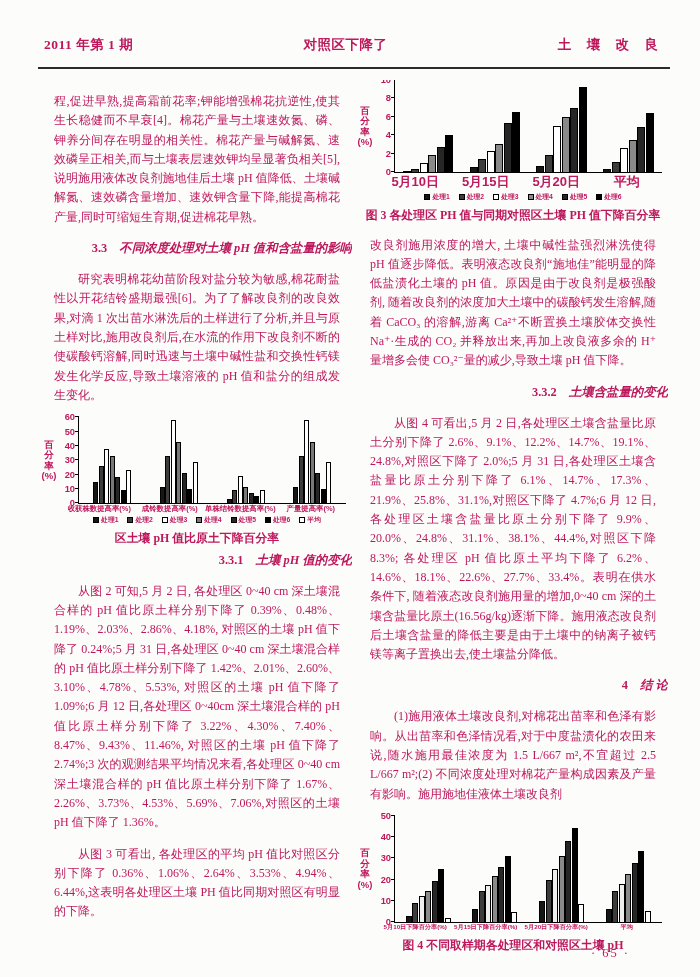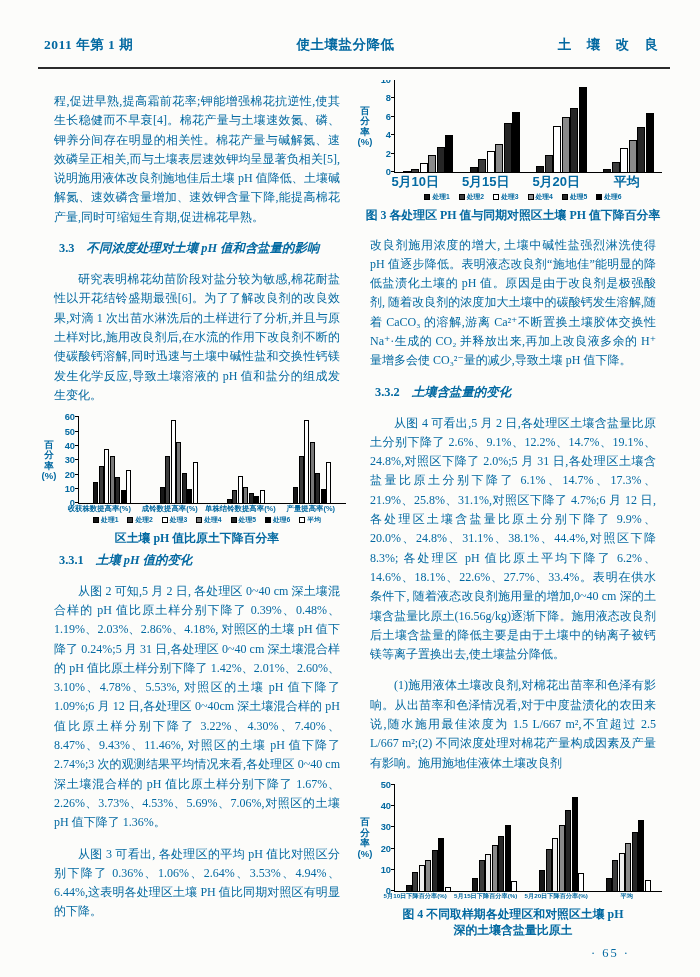--- a/index.html
+++ b/index.html
@@ -1,29 +1,29 @@
 <!DOCTYPE html>
 <html><head>
 <meta charset="utf-8">
 <style>
   html,body{margin:0;padding:0;background:#d9d9d5;}
   .page{position:relative;width:700px;height:977px;margin:0 auto;background:#fcfcfa;
-        font-family:"Liberation Serif","DejaVu Serif",serif;color:#0369a1;overflow:hidden;
+        font-family:"Liberation Serif","DejaVu Serif",serif;color:#be185d;overflow:hidden;
         box-shadow:0 0 4px rgba(0,0,0,.25);}
   
   .hdr{position:absolute;left:44px;right:36px;top:36px;display:flex;justify-content:space-between;
        align-items:baseline;font-size:13.5px;font-weight:700;letter-spacing:.5px;}
   .hdr .col-title{letter-spacing:6px;}
   .hdr-rule{position:absolute;left:38px;right:30px;top:67px;border-top:2.2px solid #2b2b2b;}
   
   .col{position:absolute;top:80px;width:310px;height:874px;overflow:hidden;}
   .col-l{left:42px;} .col-r{left:358px;}
   p{margin:12px;font-size:12px;line-height:19.3px;text-align:justify;text-justify:inter-ideograph;}
   .ind{text-indent:2em;}
-  .sec{font-size:12.4px;font-weight:700;margin:2px 0 2px 17px;line-height:19px;}
+  .sec{font-size:12.4px;font-weight:700;margin:2px 0 2px 17px;line-height:19px;text-align:right;}
   .sec .num{font-style:normal;}
   .sec .t{font-style:italic;margin-left:9px;}
   
   .figure{margin:5px 0 4px 0;}
   .fig-caption{text-align:center;font-weight:700;font-size:11.9px;line-height:16.5px;margin-top:5px;}
   
   .c-wrap{display:flex;align-items:stretch;}
   .c-ylab{width:14px;display:flex;flex-direction:column;justify-content:center;align-items:center;
           font-size:9.5px;line-height:10.5px;font-weight:700;font-family:"Liberation Sans",sans-serif;}
   .c-area{flex:1;position:relative;margin-left:22px;margin-right:6px;}
@@ -50,21 +50,21 @@
   
   .pageno{position:absolute;right:70px;bottom:16px;font-size:12.5px;letter-spacing:2px;}
 </style>
 </head>
 <body>
 
 <div class="page">
 
   <div class="hdr">
     <span>2011 年第 1 期</span>
-    <span>使土壤盐分降低</span>
+    <span>对照区下降了</span>
     <span class="col-title">土 壤 改 良</span>
   </div>
   <div class="hdr-rule"></div>
 
   <div class="col col-l">
     <p>程,促进早熟,提高霜前花率;钾能增强棉花抗逆性,使其生长稳健而不早衰[4]。棉花产量与土壤速效氮、磷、钾养分间存在明显的相关性。棉花产量与碱解氮、速效磷呈正相关,而与土壤表层速效钾均呈显著负相关[5],说明施用液体改良剂施地佳后土壤 pH 值降低、土壤碱解氮、速效磷含量增加、速效钾含量下降,能提高棉花产量,同时可缩短生育期,促进棉花早熟。</p>
 
     <div class="sec">
       <span class="num">3.3</span>
       <span class="t">不同浓度处理对土壤 pH 值和含盐量的影响</span>
@@ -248,20 +248,24 @@
 
     <p>改良剂施用浓度的增大, 土壤中碱性盐强烈淋洗使得 pH 值逐步降低。表明液态改良剂“施地佳”能明显的降低盐渍化土壤的 pH 值。原因是由于改良剂是极强酸剂, 随着改良剂的浓度加大土壤中的碳酸钙发生溶解,随着 CaCO₃ 的溶解,游离 Ca²⁺不断置换土壤胶体交换性 Na⁺·生成的 CO₂ 并释放出来,再加上改良液多余的 H⁺量增多会使 CO₃²⁻量的减少,导致土壤 pH 值下降。</p>
 
     <div class="sec">
       <span class="num">3.3.2</span>
       <span class="t">土壤含盐量的变化</span>
     </div>
 
     <p class="ind">从图 4 可看出,5 月 2 日,各处理区土壤含盐量比原土分别下降了 2.6%、9.1%、12.2%、14.7%、19.1%、24.8%,对照区下降了 2.0%;5 月 31 日,各处理区土壤含盐量比原土分别下降了 6.1%、14.7%、17.3%、21.9%、25.8%、31.1%,对照区下降了 4.7%;6 月 12 日, 各处理区土壤含盐量比原土分别下降了 9.9%、20.0%、24.8%、31.1%、38.1%、44.4%,对照区下降 8.3%; 各处理区 pH 值比原土平均下降了 6.2%、14.6%、18.1%、22.6%、27.7%、33.4%。表明在供水条件下, 随着液态改良剂施用量的增加,0~40 cm 深的土壤含盐量比原土(16.56g/kg)逐渐下降。施用液态改良剂后土壤含盐量的降低主要是由于土壤中的钠离子被钙镁等离子置换出去,使土壤盐分降低。</p>
 
+    <div class="sec">
+      <span class="num">4</span>
+      <span class="t">结 论</span>
+    </div>
 
     <p class="ind">(1)施用液体土壤改良剂,对棉花出苗率和色泽有影响。从出苗率和色泽情况看,对于中度盐渍化的农田来说,随水施用最佳浓度为 1.5 L/667 m²,不宜超过 2.5 L/667 m²;(2) 不同浓度处理对棉花产量构成因素及产量有影响。施用施地佳液体土壤改良剂</p>
 
     <div class="figure">
       <div class="chart chart-fig4">
           <div class="c-wrap">
             <div class="c-ylab">
               <div>百</div>
               <div>分</div>
               <div>率</div>

